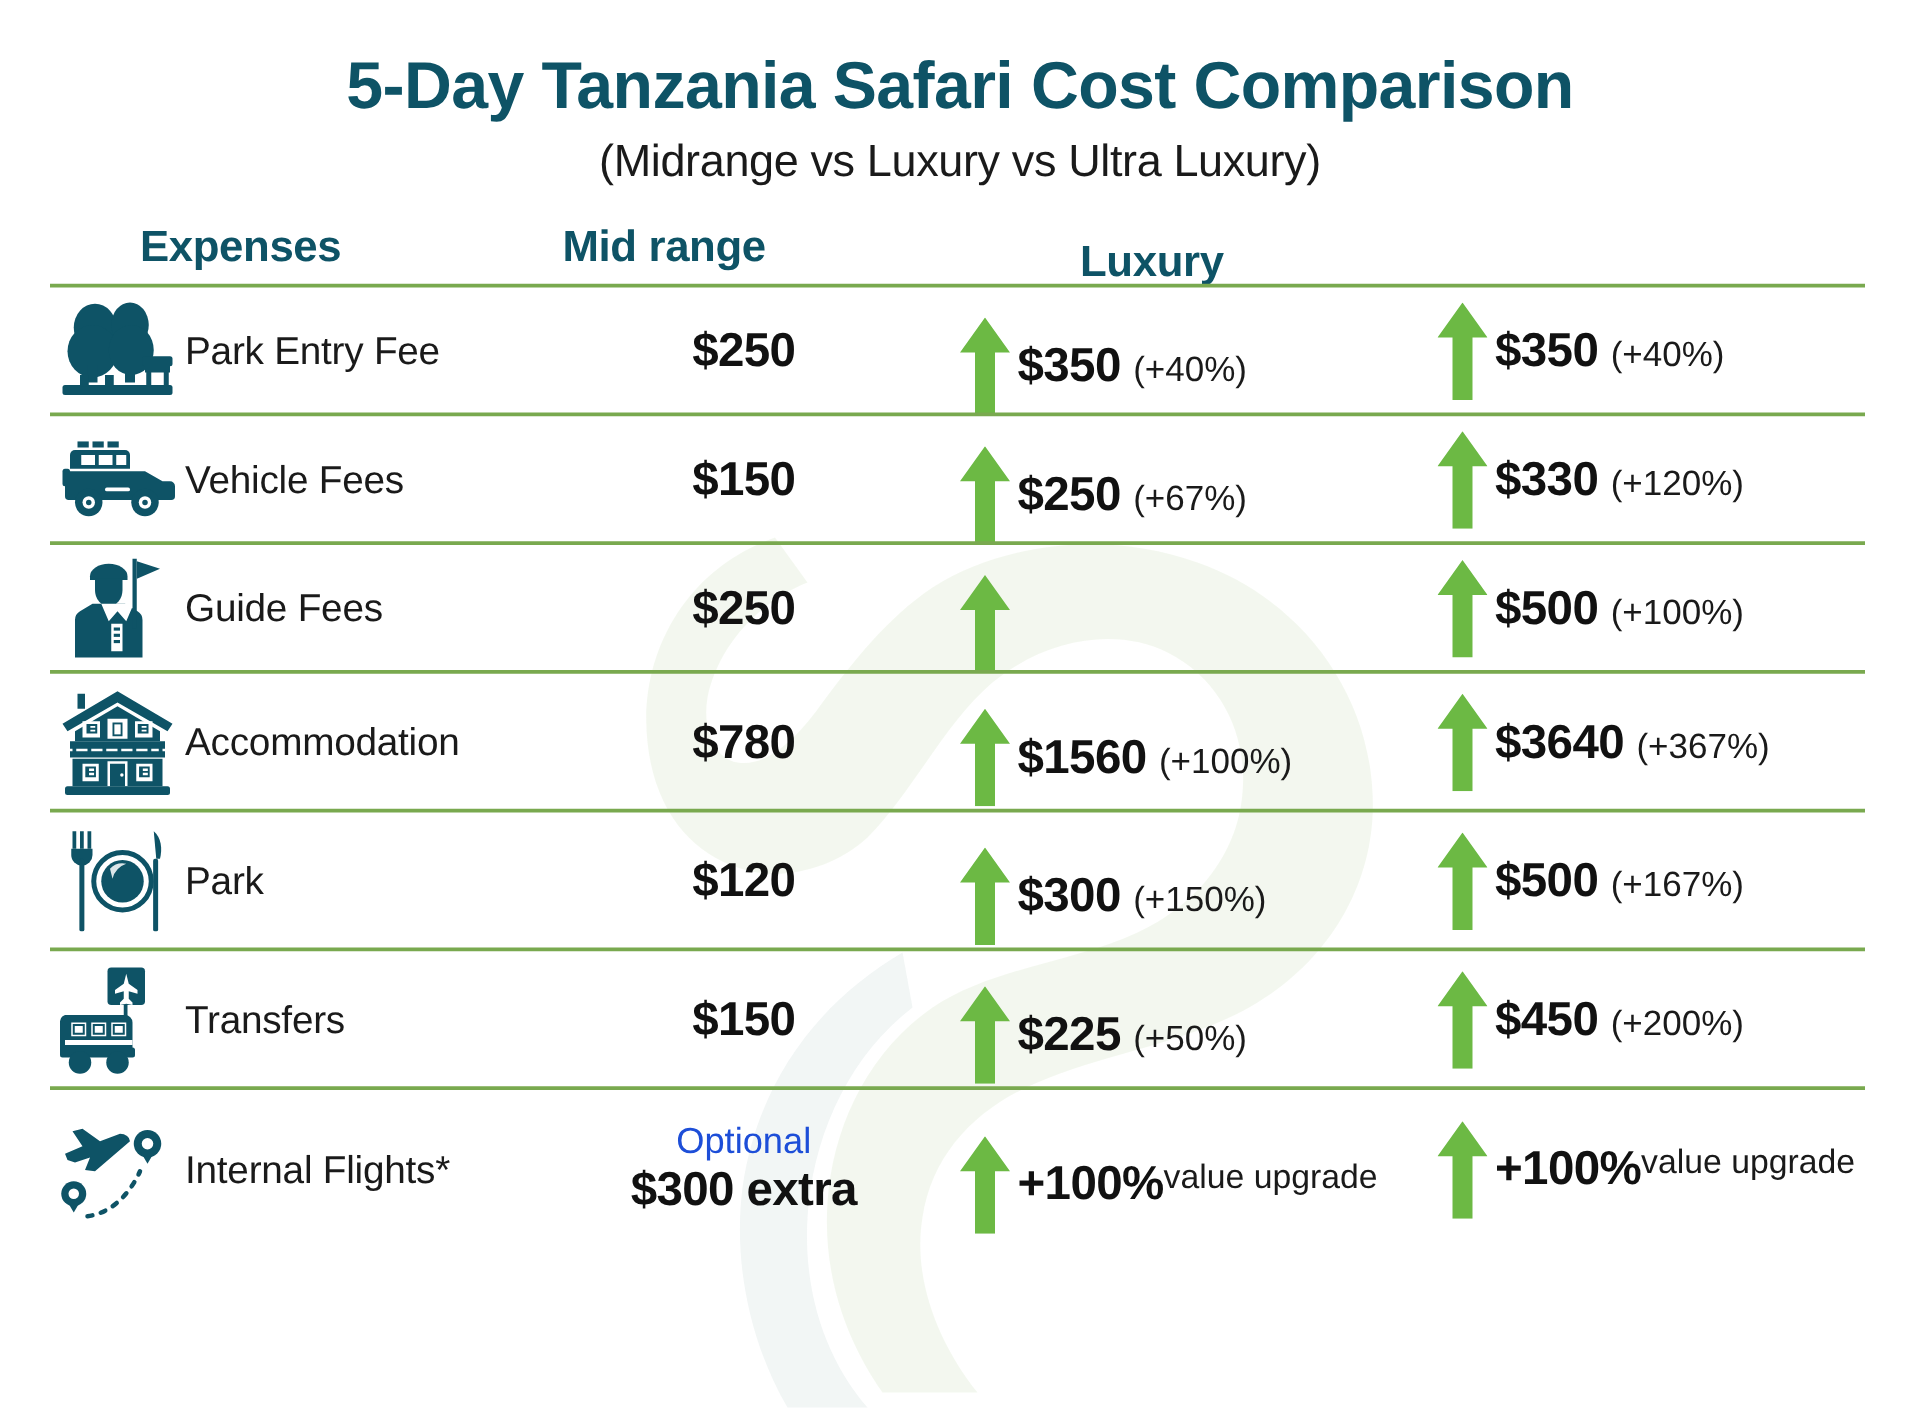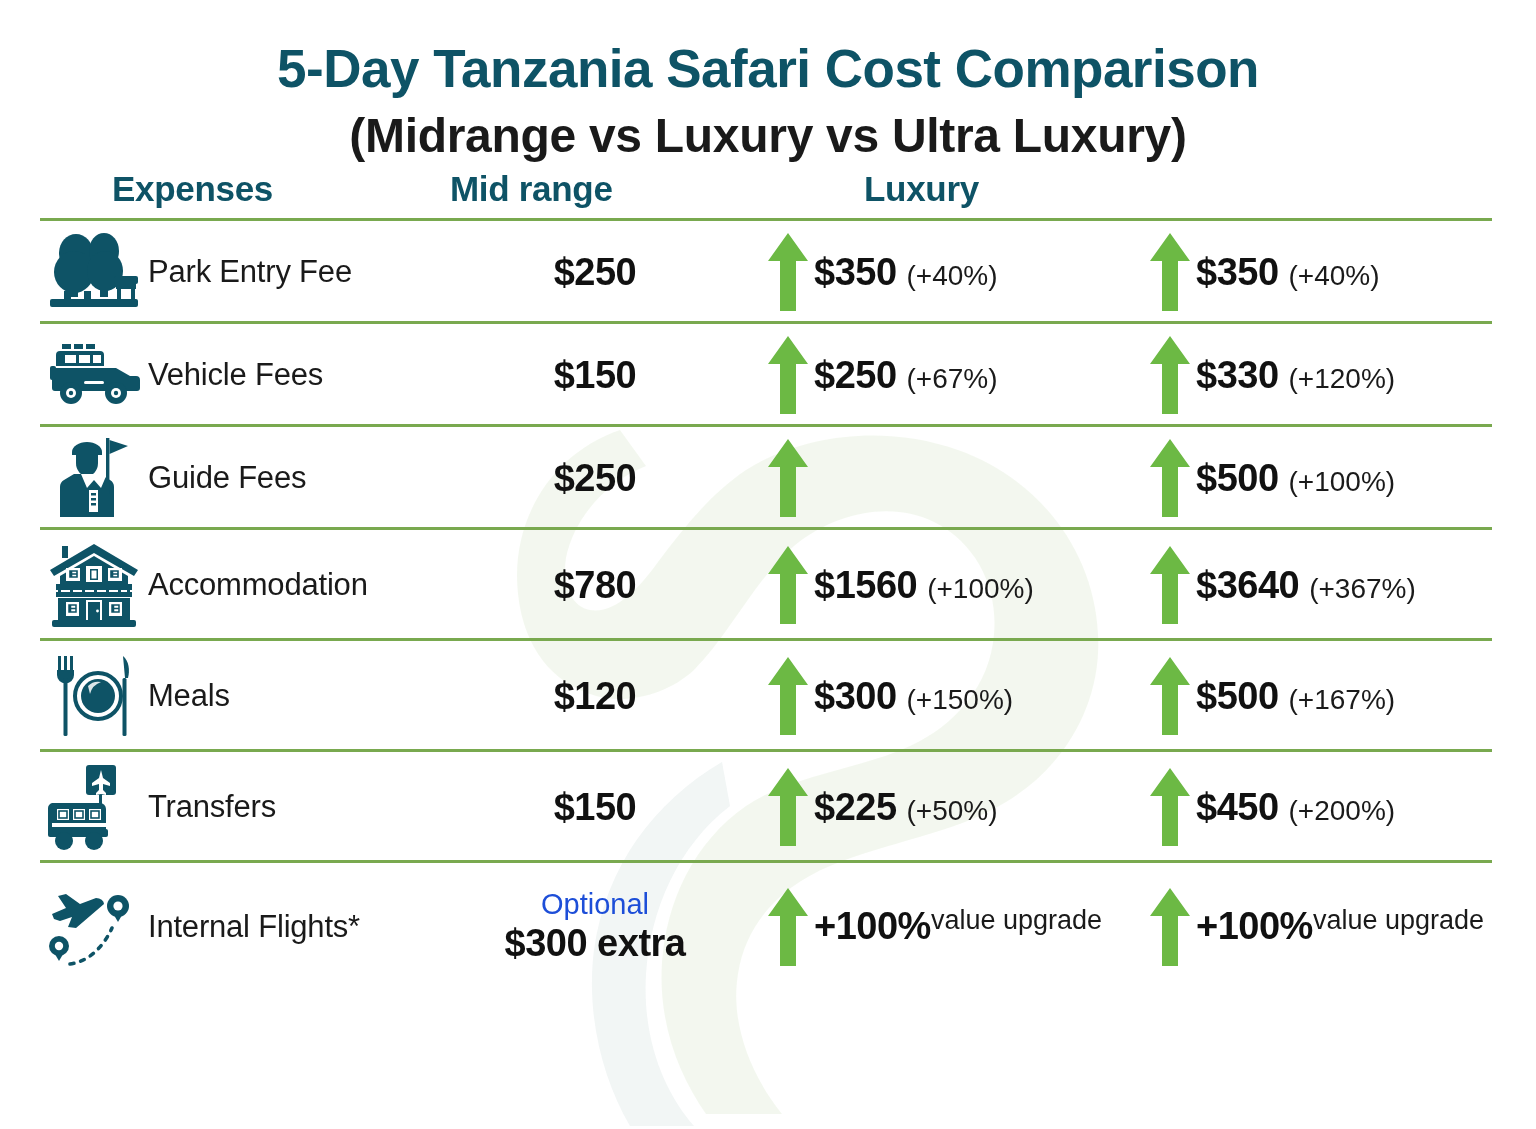--- a/index.html
+++ b/index.html
@@ -41,31 +41,32 @@
     color: #0e5366;
     font-size: 53px;
     font-weight: bold;
     letter-spacing: -0.5px;
     line-height: 1.05;
     margin: 0;
     white-space: nowrap;
   }
   .sub-title {
     color: #1a1a1a;
-    font-size: 48px;
-    font-weight: bold;
+    font-size: 36px;
+    font-weight: normal;
     margin: 11px 0 0 0;
     letter-spacing: -0.3px;
     white-space: nowrap;
   }
 
   
   .table-wrap {
     position: relative;
     z-index: 2;
+    margin-top: 22px;
   }
   .row {
     position: relative;
     width: 100%;
     height: 103px;
   }
   .row.header-row { height: 58px; }
   .row.last-row  { height: 128px; }
   .row.tall-row  { height: 111px; }
 
@@ -74,21 +75,21 @@
     left: 40px;
     width: 1452px;
     height: 3px;
     background: #79a94f;
   }
   .divider.bottom { bottom: 0; }
 
   
   .col-expense { position: absolute; left: 40px;  top: 0; width: 390px; height: 100%; }
   .col-mid     { position: absolute; left: 430px; top: 0; width: 330px; height: 100%; }
-  .col-lux     { position: absolute; left: 768px; top: 0; width: 382px; height: 100%; }
+  .col-lux     { position: absolute; left: 768px; top: 12px; width: 382px; height: 100%; }
   .col-ultra   { position: absolute; left: 1150px;top: 0; width: 342px; height: 100%; }
 
   .hdr-label {
     color: #0e5366;
     font-size: 35px;
     font-weight: bold;
     letter-spacing: -0.3px;
     white-space: nowrap;
     position: absolute;
     top: 6px;
@@ -496,21 +497,21 @@
                 <path d="M3 16 h17 v5 a8.5 8.5 0 0 1 -17 0 Z"></path>
                 <rect x="9.5" y="24" width="4" height="58" rx="1.5"></rect>
                 <circle cx="44" cy="42" r="23" fill="none" stroke="#0e5366" stroke-width="4"></circle>
                 <circle cx="44" cy="42" r="17"></circle>
                 <path d="M34 32 a14 14 0 0 1 13 -4 a17 17 0 0 0 -11 12 Z" fill="#ffffff" opacity="0.85"></path>
                 <path d="M69 2 c6 5 7 14 5 22 l-3 0 Z"></path>
                 <rect x="68.5" y="24" width="4" height="58" rx="1.5"></rect>
               </g>
             </svg>
           </span>
-          <span class="exp-label">Meals</span>
+          <span class="exp-label">Park</span>
         </div>
       </div>
       <div class="col-mid">
         <div class="mid-cell">
           <span class="mid-amount">$120</span>
         </div>
       </div>
       <div class="col-lux">
         <div class="lux-cell">
           <span class="arrow-box">

